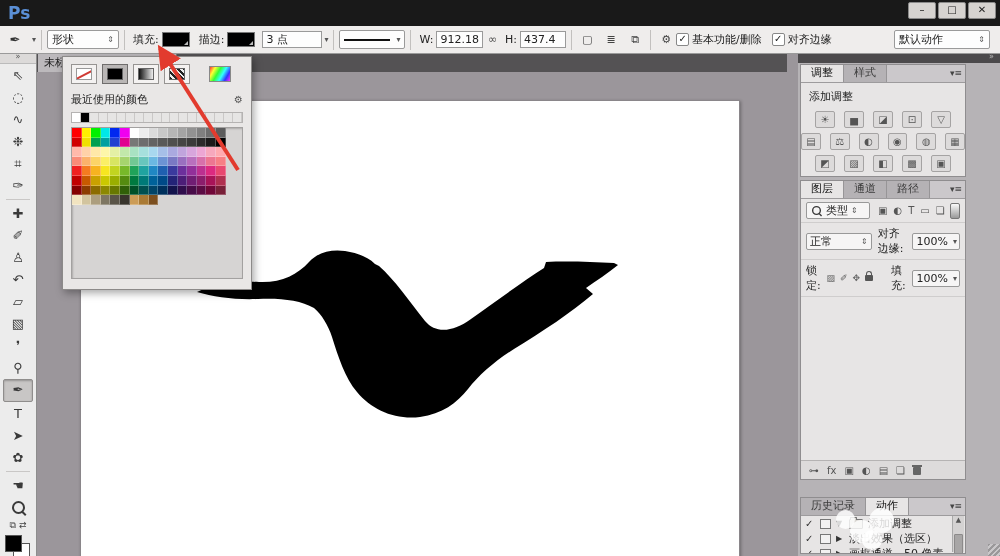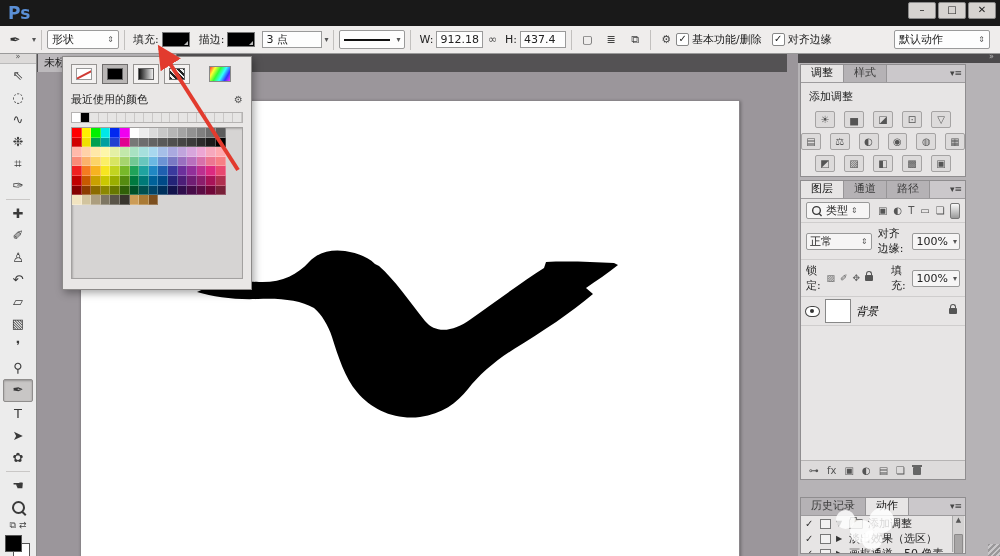--- a/index.html
+++ b/index.html
@@ -346,26 +346,20 @@
         <span>✥</span>
         <span class="padlock" style="margin:0;"></span>
       </div>
       <span style="margin-left:14px;">填充:</span>
       <div class="combo">
         <span>100%</span>
         <span class="dd-arrow">▾</span>
       </div>
     </div>
     <div id="layer-list">
-        <div class="layer-row">
-          <span class="eye"></span>
-          <span class="thumb"></span>
-          <span style="font-style: italic;">背景</span>
-          <span class="padlock"></span>
-        </div>
       </div>
     <div class="lp-footer abs" style="left:0;right:0;bottom:0;" id="lp-footer">
         <span>⊶</span>
         <span>fx</span>
         <span>▣</span>
         <span>◐</span>
         <span>▤</span>
         <span>❏</span>
         <span class="mini-trash"></span>
       </div>

